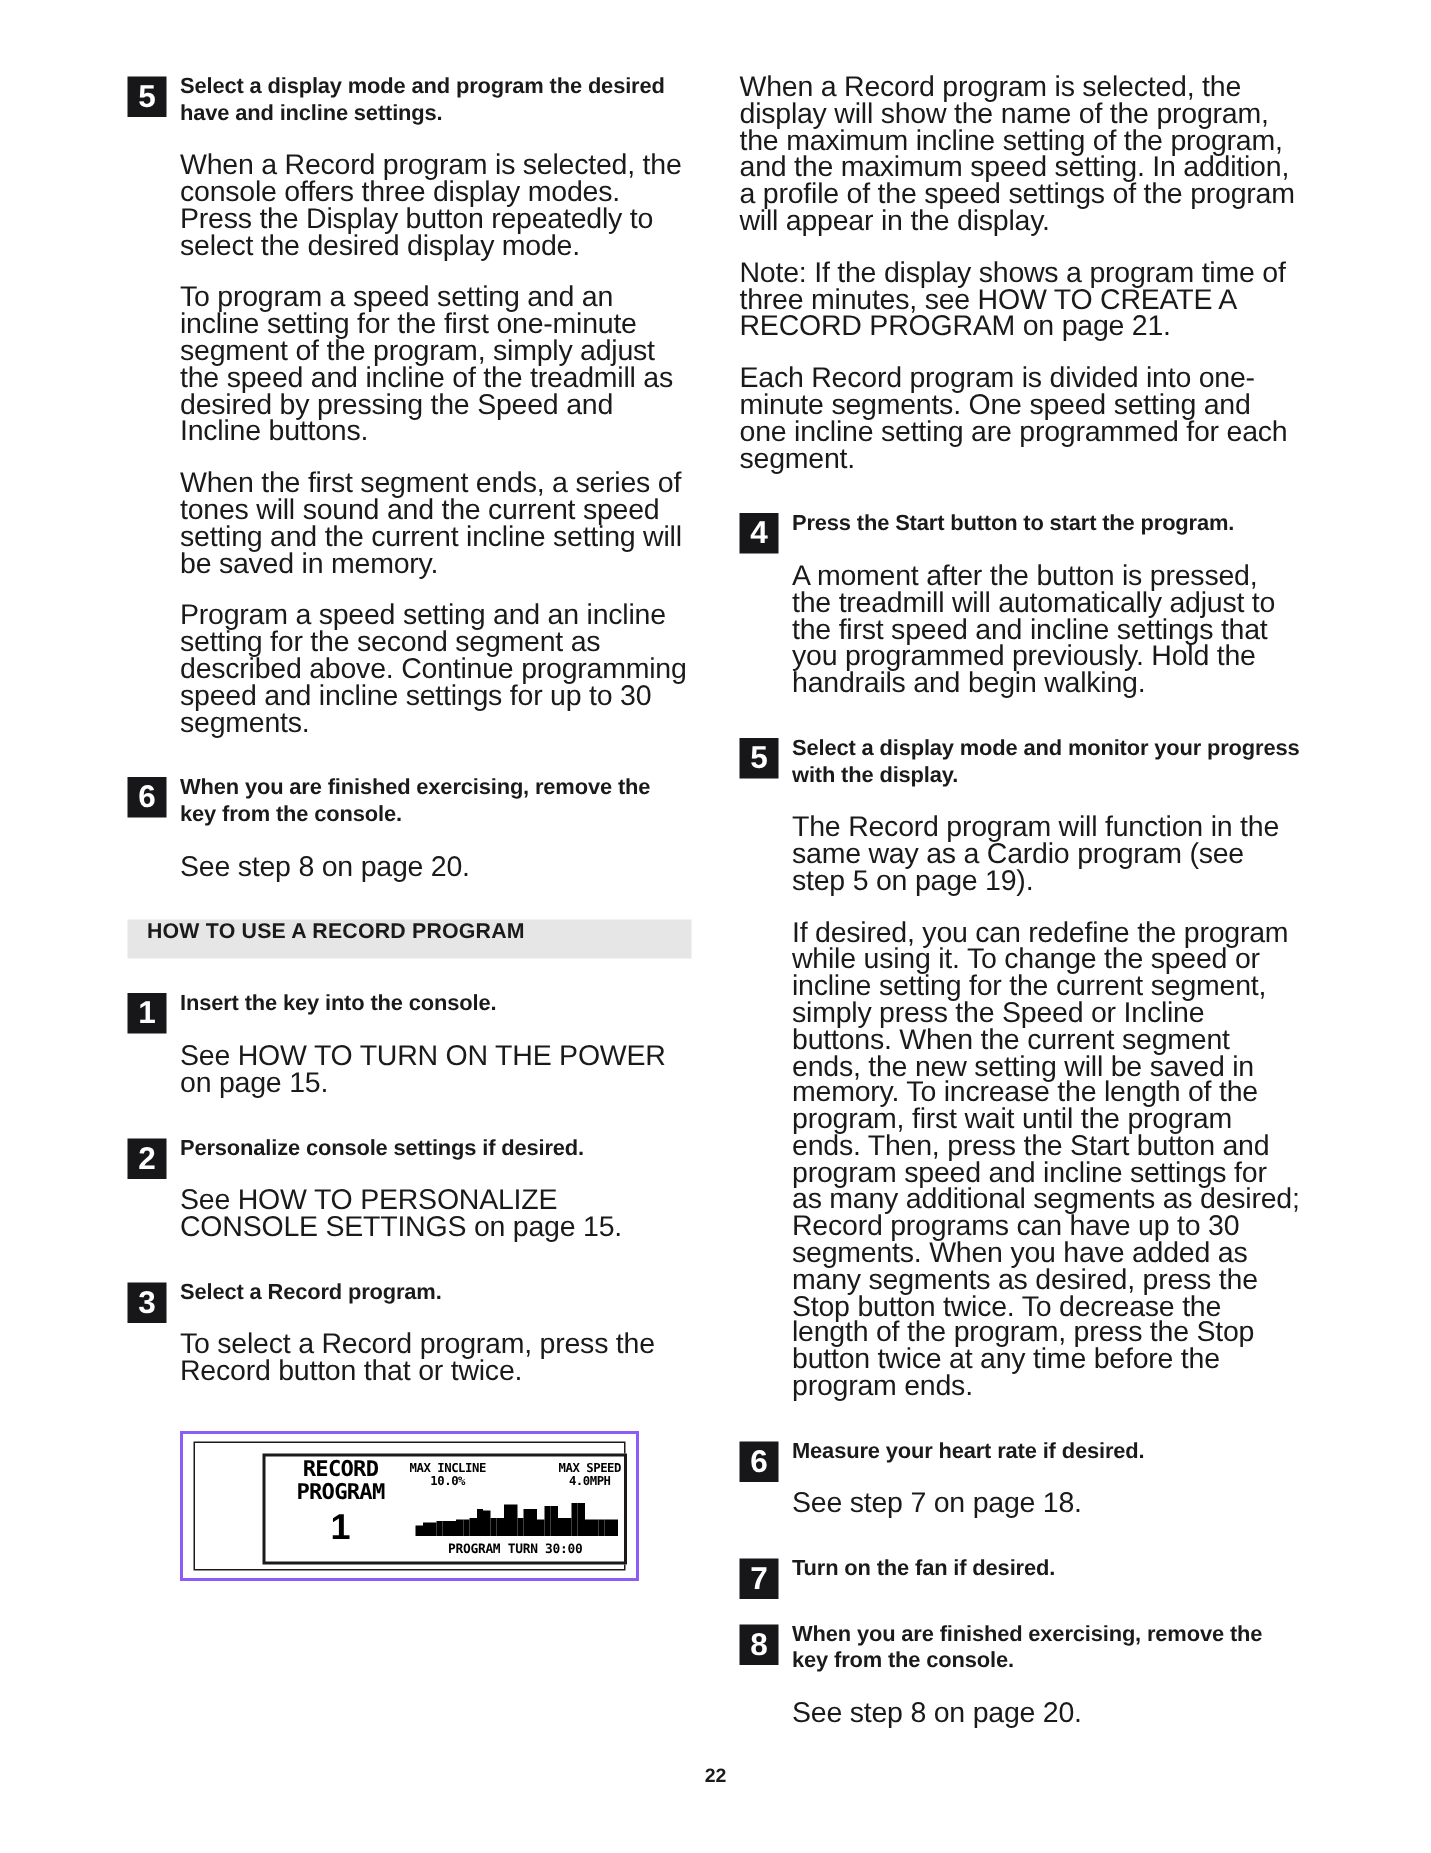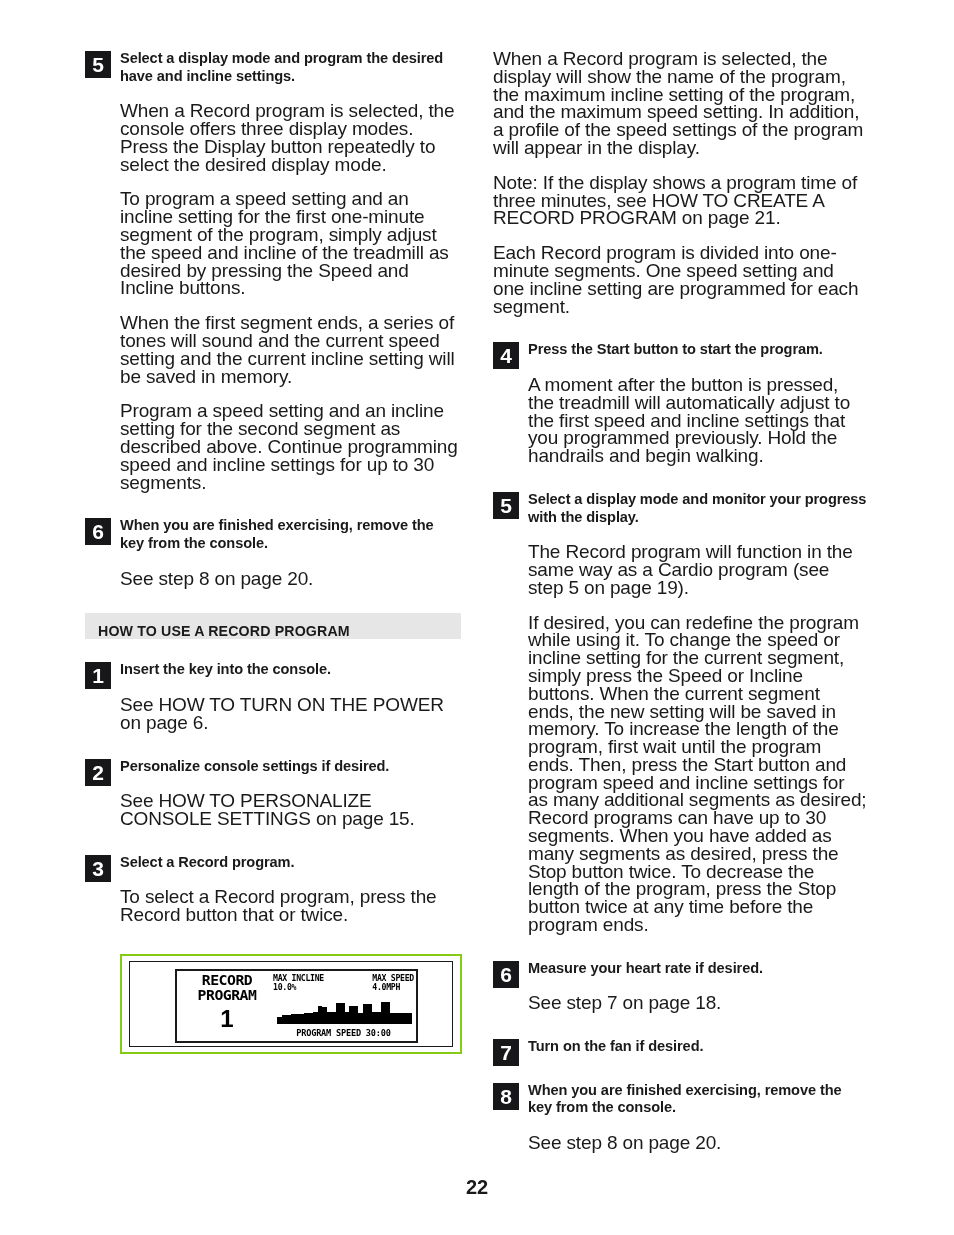--- a/index.html
+++ b/index.html
@@ -67,37 +67,37 @@
   .b { font-weight: normal; }
   .gap-22 { height: 22px; }
   .gap-26 { height: 26px; }
 
   
   .section-band {
     background: #e6e6e6;
     height: 26px;
     margin-top: 26px;
     display: flex;
-    align-items: flex-end;
+    align-items: flex-start;
     padding-left: 13px;
     box-sizing: border-box;
   }
   .section-band .label {
     font-weight: bold;
     font-size: 14.2px;
     letter-spacing: 0.15px;
     color: #1a1a1a;
   }
 
   
   .console-figure {
     margin-top: 30px;
-    width: 342px;
+    width: 306px;
     height: 100px;
-    border: 2px solid #84cc16;
+    border: 2px solid #8b5cf6;
     box-sizing: border-box;
     background: #ffffff;
     position: relative;
   }
   .console-inner {
     position: absolute;
     left: 7px;
     top: 5px;
     right: 7px;
     bottom: 5px;
@@ -151,21 +151,21 @@
     right: 2px;
     display: flex;
     justify-content: space-between;
     font-family: "DejaVu Sans Mono", monospace;
     font-weight: bold;
     font-size: 8.2px;
     line-height: 9.5px;
     letter-spacing: -0.3px;
     color: #000;
   }
-  .lcd-stat { }
+  .lcd-stat { text-align: center; }
   .lcd-profile {
     position: absolute;
     left: 100px;
     bottom: 17px;
     right: 4px;
     height: 22px;
     display: flex;
     align-items: flex-end;
   }
   .lcd-profile span {
@@ -189,21 +189,21 @@
   }
 
   
   .page-number {
     position: absolute;
     left: 0;
     right: 0;
     top: 1176px;
     text-align: center;
     font-weight: bold;
-    font-size: 20px;
+    font-size: 13px;
     color: #1a1a1a;
   }
 </style>
 </head>
 <body>
 
 <div class="page">
 
   <div class="col col-left">
 
@@ -232,21 +232,21 @@
       <span class="label">HOW TO USE A RECORD PROGRAM</span>
     </div>
 
     <div class="gap-22"></div>
 
     <div class="step">
       <div class="badge">1</div>
       <div class="step-title">Insert the key into the console.</div>
     </div>
     <div class="indent">
-      <p class="body">See HOW TO TURN ON THE POWER on page 6.</p>
+      <p class="body">See HOW TO TURN ON THE POWER on page 15.</p>
     </div>
 
     <div class="gap-26"></div>
 
     <div class="step">
       <div class="badge">2</div>
       <div class="step-title">Personalize console settings if desired.</div>
     </div>
     <div class="indent">
       <p class="body">See HOW TO PERSONALIZE CONSOLE SETTINGS on page 15.</p>
@@ -310,21 +310,21 @@
                 <span style="height: 12.2222px;"></span>
                 <span style="height: 22px;"></span>
                 <span style="height: 22px;"></span>
                 <span style="height: 11px;"></span>
                 <span style="height: 11px;"></span>
                 <span style="height: 11px;"></span>
                 <span style="height: 11px;"></span>
                 <span style="height: 11px;"></span>
               </div>
 
-            <div class="lcd-time">PROGRAM SPEED  30:00</div>
+            <div class="lcd-time">PROGRAM TURN  30:00</div>
           </div>
         </div>
       </div>
     </div>
 
   </div>
 
   <div class="col col-right">
 
     <p class="body first">When a Record program is selected, the display will show the name of the program, the maximum incline setting of the program, and the maximum speed setting. In addition, a profile of the speed settings of the program will appear in the display.</p>

